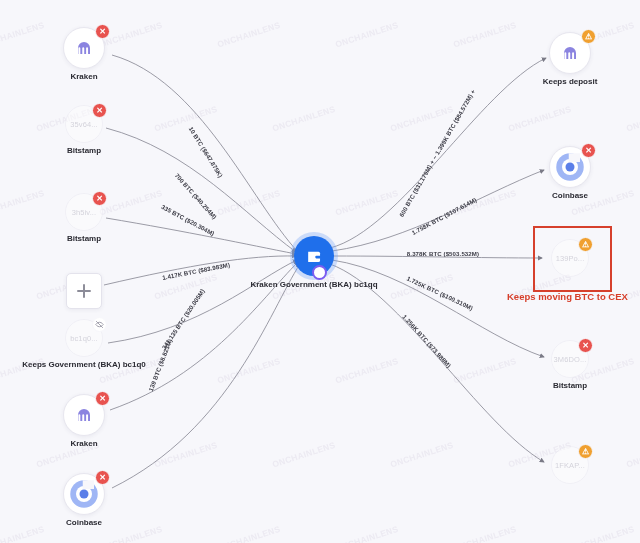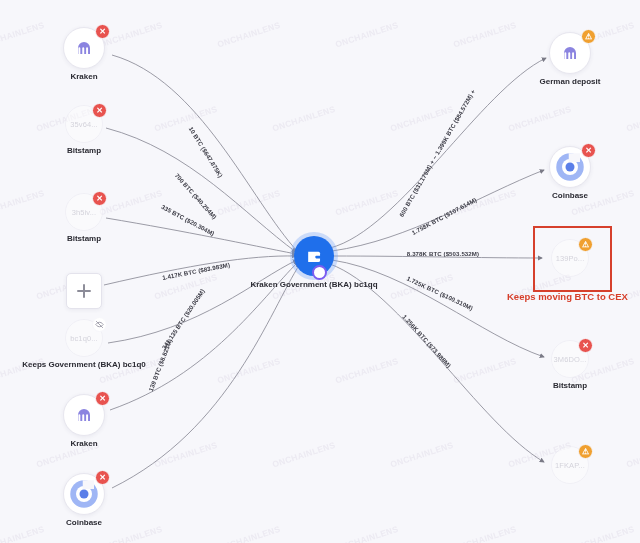--- a/index.html
+++ b/index.html
@@ -251,21 +251,21 @@
       </div>
       <div class="node" style="left: 570px; top: 53px;">
         <div class="bubble sz40">
           <svg viewBox="0 0 24 24" style="width:18px;height:18px">
             <path d="M4 20V12a8 8 0 0 1 16 0v8h-2.6v-7.6a1.3 1.3 0 0 0-2.6 0V20h-2.5v-7.6a1.3 1.3 0 0 0-2.6 0V20H7.1v-7.6a1.3 1.3 0 0 0-2.6 0V20z" fill="#8b84e0"></path>
           </svg>
         </div>
         <div style="position:absolute;left:50%;top:50%;transform:translate(11px,-24px)">
           <span class="badge warn">⚠</span>
         </div>
-        <div class="nlabel" style="top:24px">German deposit</div>
+        <div class="nlabel" style="top:24px">Keeps deposit</div>
       </div>
       <div class="node" style="left: 570px; top: 167px;">
         <div class="bubble sz40">
           <svg viewBox="0 0 24 24" style="width:30px;height:30px">
             <circle cx="12" cy="12" r="11" fill="#9fb6f5"></circle>
             <circle cx="12" cy="12" r="6.4" fill="#ffffff"></circle>
             <circle cx="12" cy="12" r="3.6" fill="#5b7fe8"></circle>
             <rect x="11" y="1" width="9" height="7" fill="#f7f7fb"></rect>
           </svg>
         </div>

